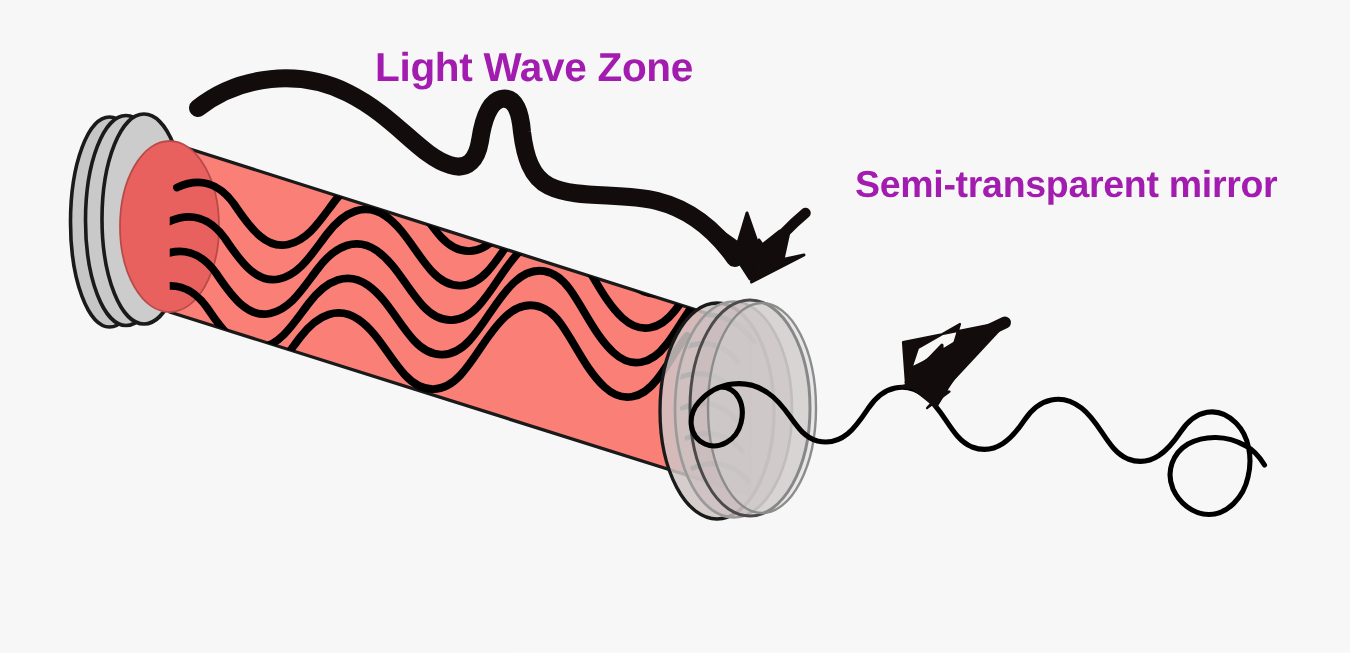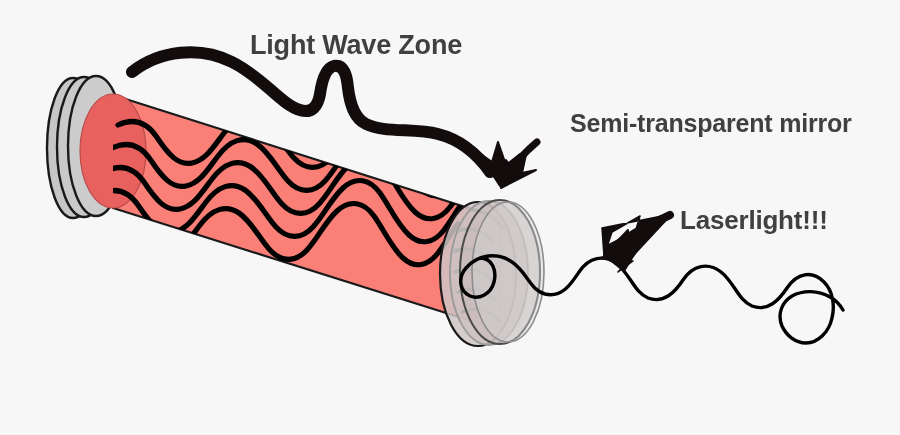--- a/index.html
+++ b/index.html
@@ -20,21 +20,21 @@
     position: absolute;
     left: 0;
     top: 0;
     width: 900px;
     height: 435px;
   }
   .label {
     position: absolute;
     font-family: "Liberation Sans", sans-serif;
     font-weight: bold;
-    color: #404040;
+    color: #a21caf;
     white-space: nowrap;
     line-height: 1;
     letter-spacing: -0.2px;
   }
   #label-light-wave-zone {
     left: 250px;
     top: 32px;
     font-size: 27px;
   }
   #label-semi-transparent-mirror {
@@ -161,15 +161,14 @@
       <path d="M 670,215 C 650,224 628,236 609,250" fill="none" stroke="#120c0d" stroke-width="8" stroke-linecap="round"></path>
       <path d="M 604,255 L 628,230 L 629,248 L 648,234 L 632,258 L 624,271 Z" fill="#120c0d" stroke="#120c0d" stroke-width="2" stroke-linejoin="round"></path>
     </g>
 
   </svg>
 
   <div class="label" id="label-light-wave-zone">Light Wave Zone</div>
 
   <div class="label" id="label-semi-transparent-mirror">Semi-transparent mirror</div>
 
-  <div class="label" id="label-laserlight">Laserlight!!!</div>
 
 </div>
 
 </body></html>

